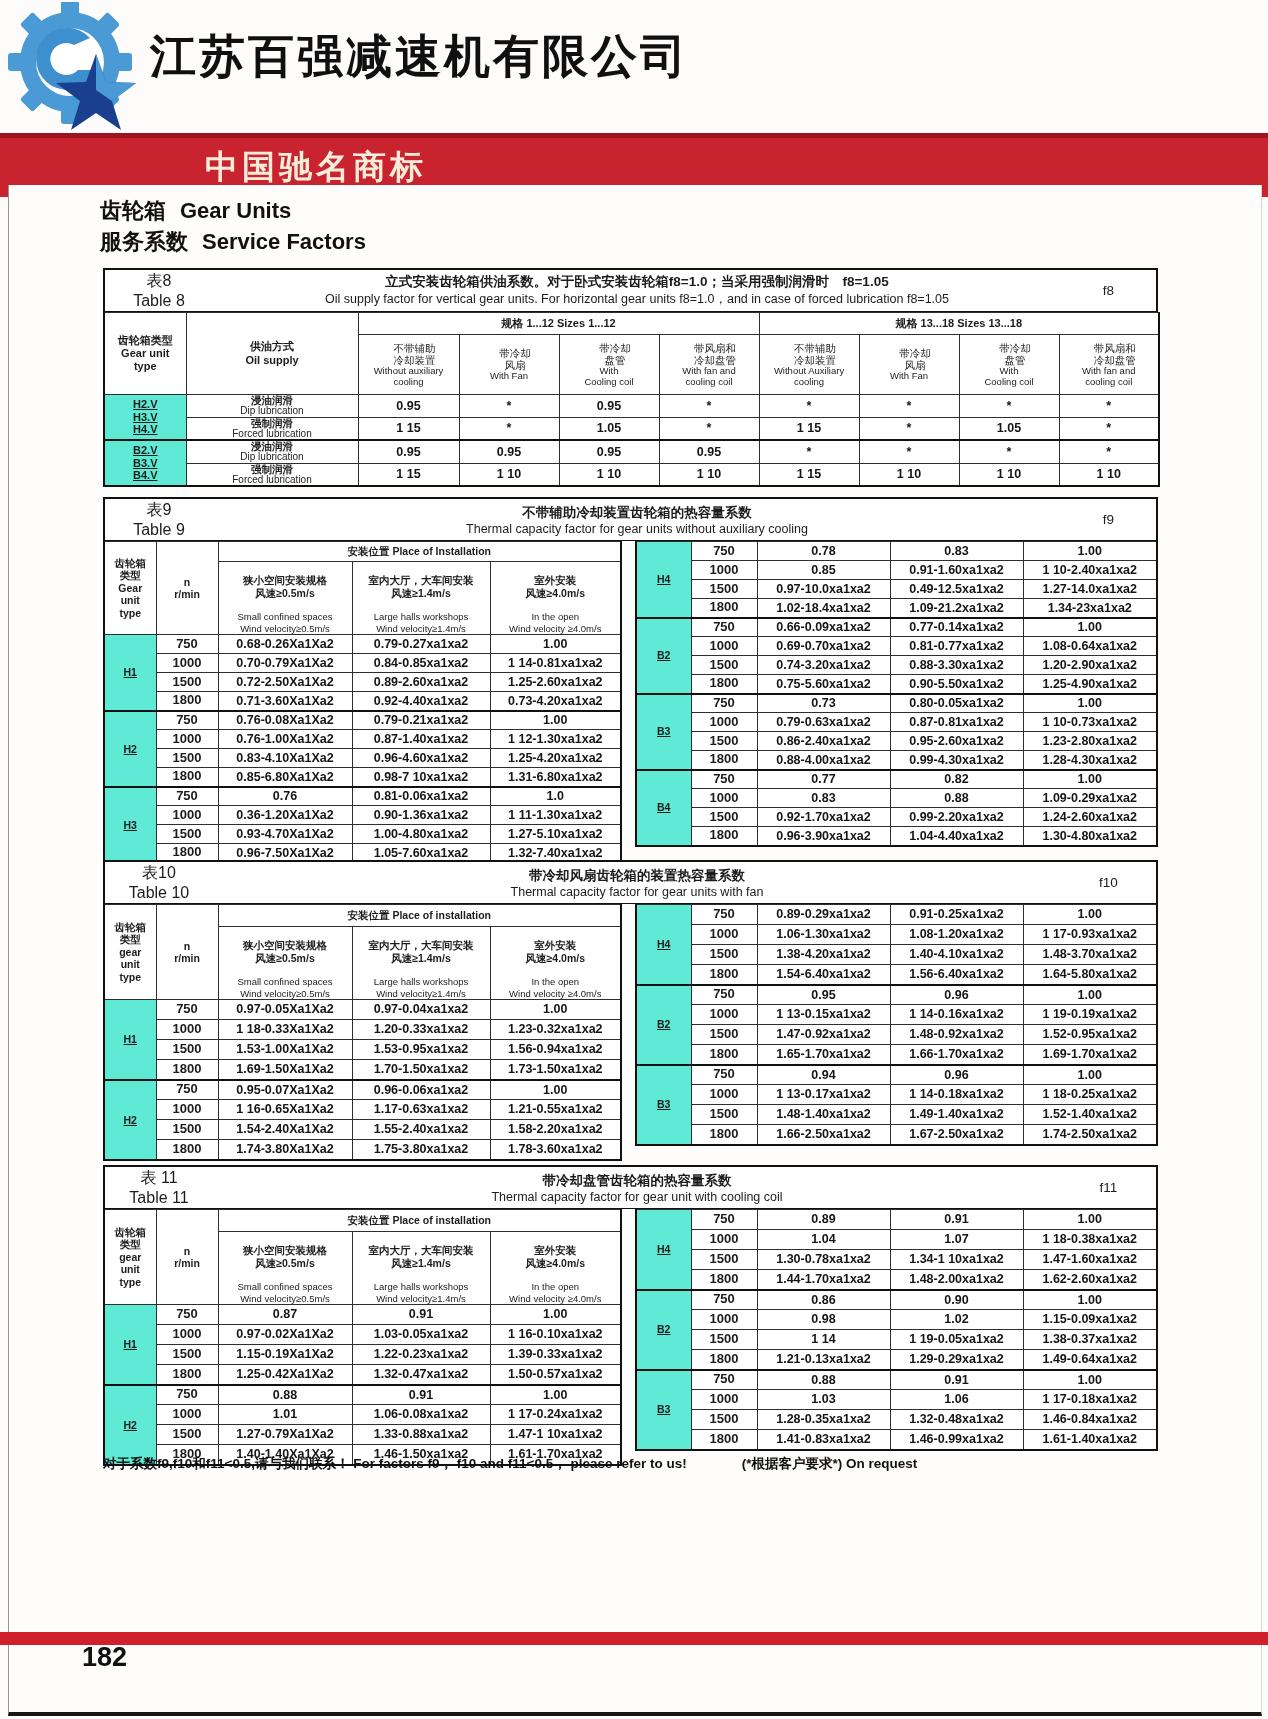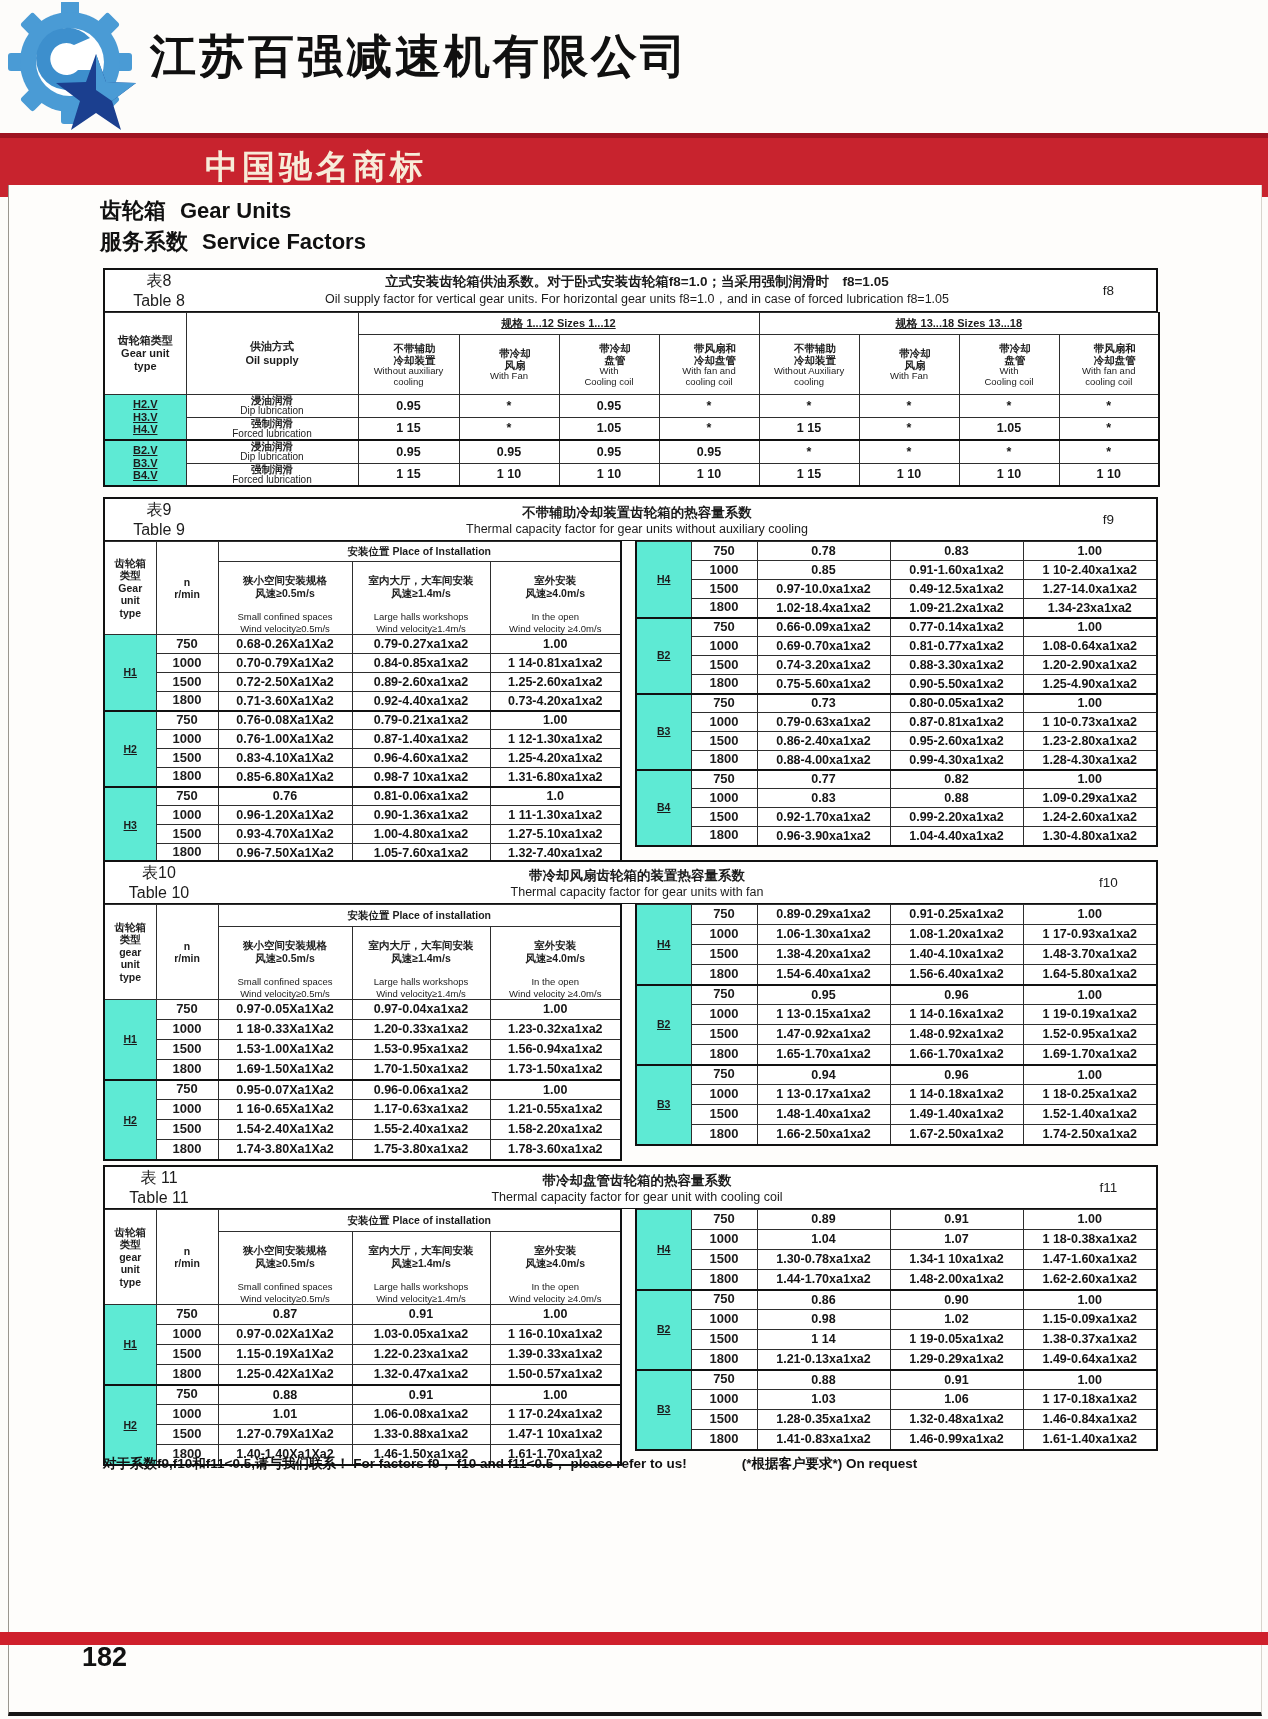--- a/index.html
+++ b/index.html
@@ -34,22 +34,22 @@
   .ttitle .cn{font-size:13.5px;font-weight:bold;}
   .ttitle .en{font-size:12.5px;}
   .tfactor{width:95px;text-align:center;font-size:13.5px;}
 
   
   .t8 table{width:1055px;border:2px solid #111;border-top:none;}
   .t8 thead .t8r1{height:22px;}
   .t8 thead .t8r2{height:60px;}
   .t8 tbody tr{height:21px;}
   .t8 th{font-size:11px;}
-  .grp{font-weight:bold;font-size:12.5px;text-decoration:underline;}
-  .hd .cn{font-weight:bold;font-size:10.5px;padding-left:12px;}
+  .grp{font-weight:bold;font-size:12.5px;}
+  .hd .cn{font-weight:normal;font-size:10.5px;padding-left:12px;}
   .hd .en{font-weight:normal;font-size:9.5px;}
   .supply-cell .cn{font-weight:bold;font-size:10.5px;line-height:1.05;}
   .supply-cell .en{font-weight:normal;font-size:10px;line-height:1.05;}
 
   
   .tbl-halves{display:flex;align-items:flex-start;}
   .half-left{width:517px;border:2px solid #111;border-top:none;}
   .hgap{width:17px;}
   .half-right{width:521px;border:2px solid #111;border-top:none;}
   .thermal th{font-size:10.5px;text-align:center;}
@@ -335,21 +335,21 @@
             </tr>
             <tr class="gstart">
               <th class="gear-cell" rowspan="4">H3</th>
               <td class="ncell">750</td>
               <td class="val">0.76</td>
               <td class="val">0.81-0.06xa1xa2</td>
               <td class="val">1.0</td>
             </tr>
             <tr>
               <td class="ncell">1000</td>
-              <td class="val">0.96-1.20Xa1Xa2</td>
+              <td class="val">0.36-1.20Xa1Xa2</td>
               <td class="val">0.90-1.36xa1xa2</td>
               <td class="val">1 11-1.30xa1xa2</td>
             </tr>
             <tr>
               <td class="ncell">1500</td>
               <td class="val">0.93-4.70Xa1Xa2</td>
               <td class="val">1.00-4.80xa1xa2</td>
               <td class="val">1.27-5.10xa1xa2</td>
             </tr>
             <tr>

